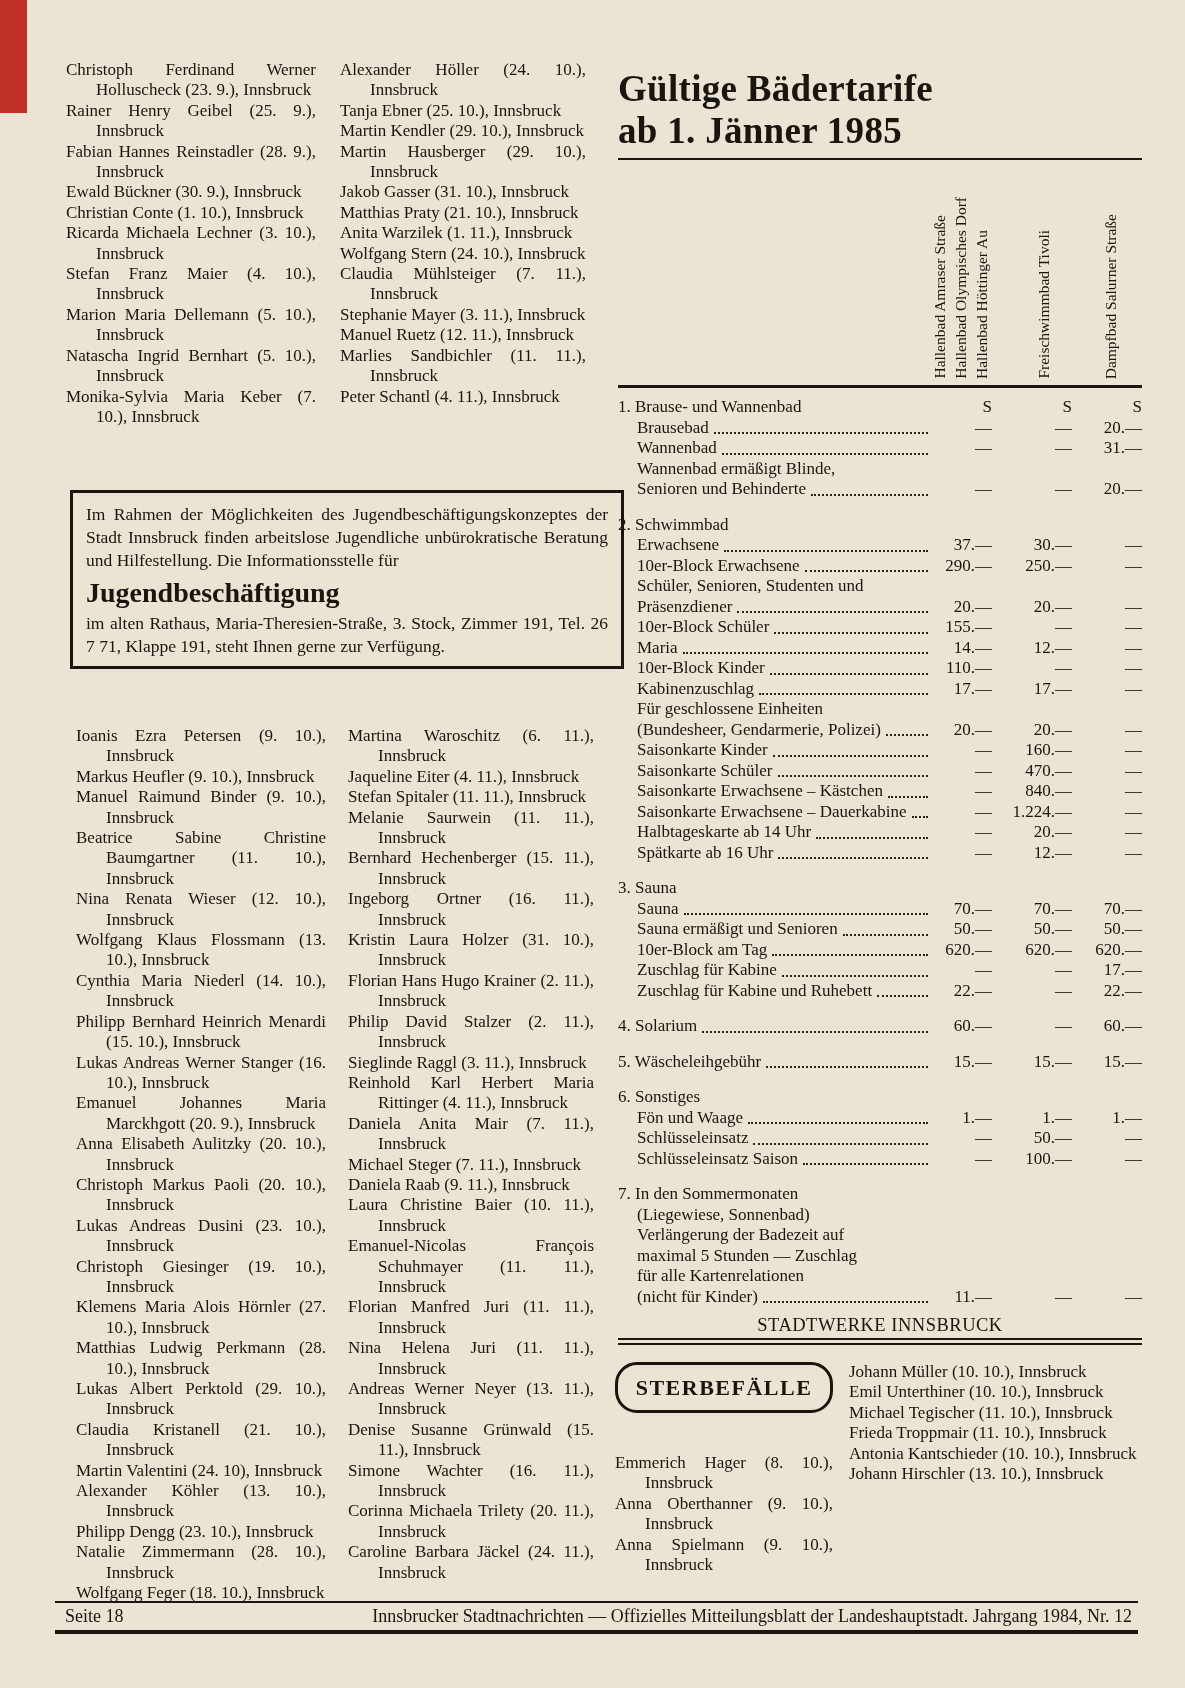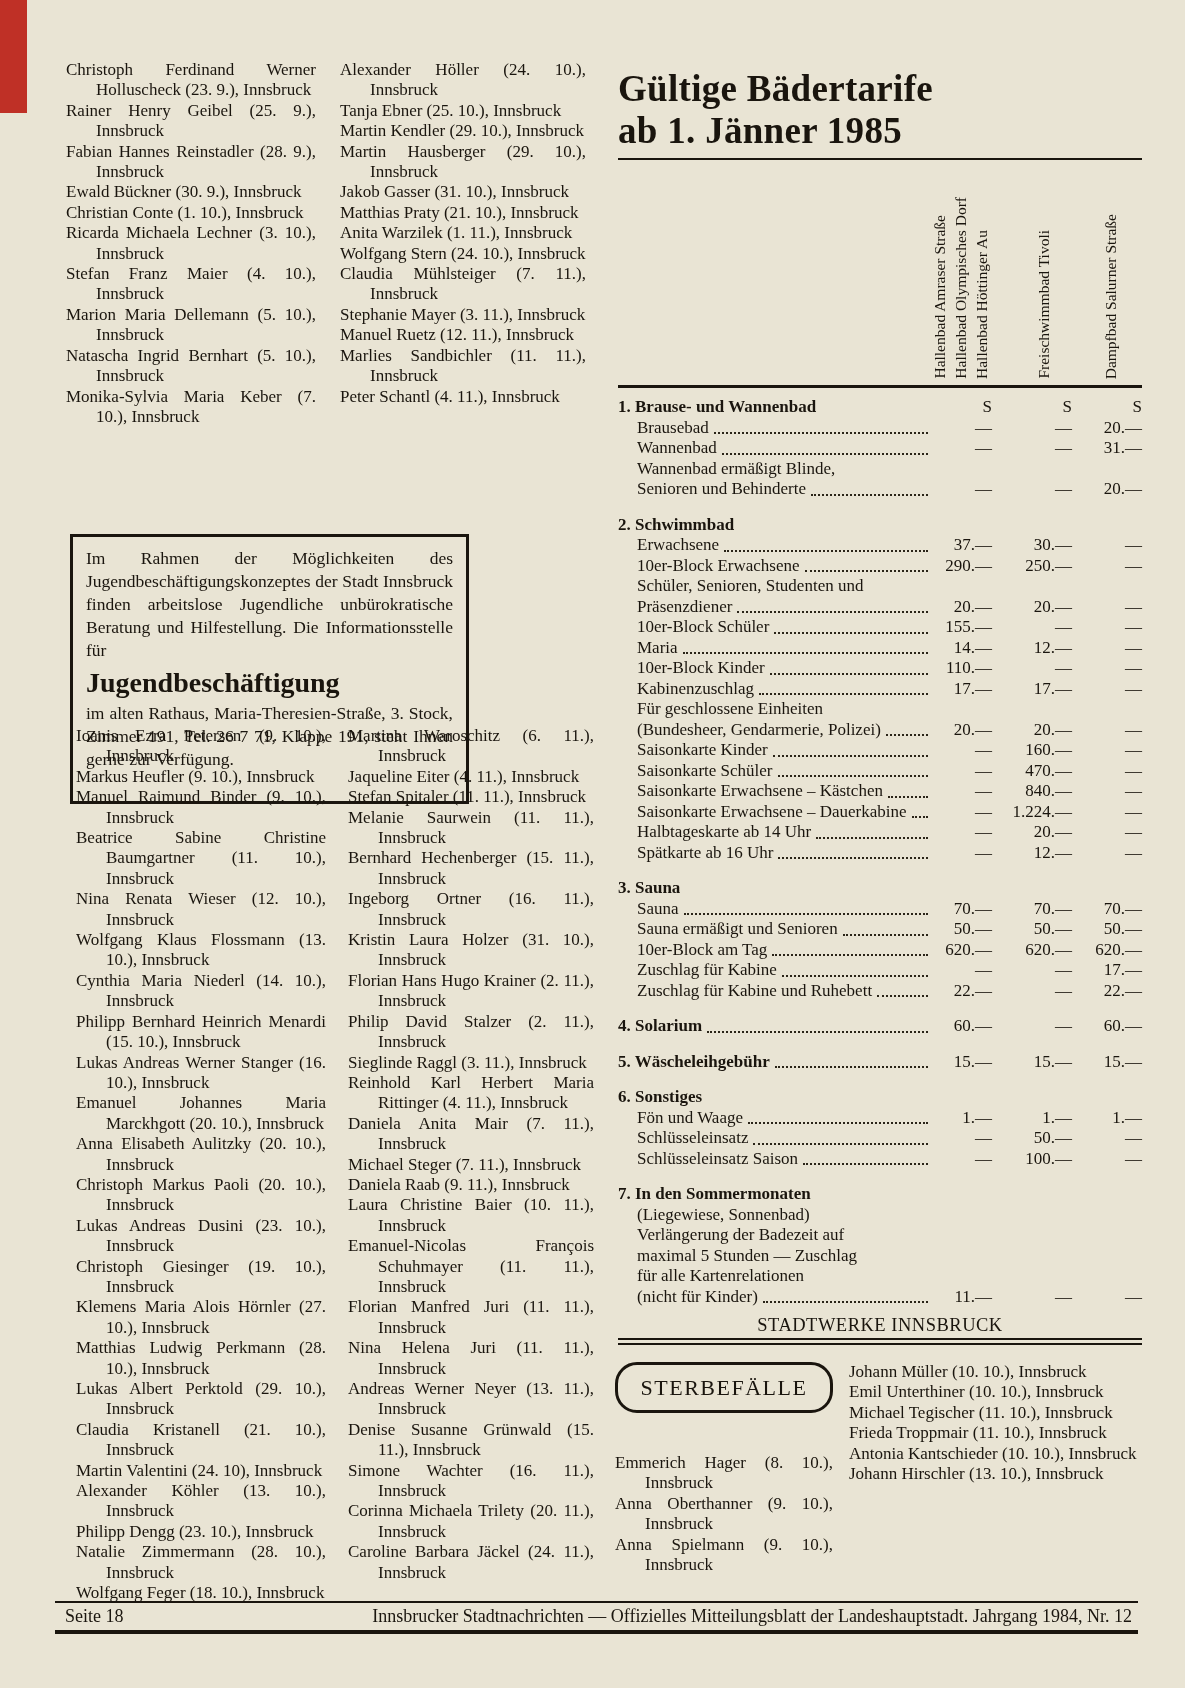--- a/index.html
+++ b/index.html
@@ -18,43 +18,43 @@
   .col-bot-1{left:76px;top:726px;width:250px;}
   .col-bot-2{left:348px;top:726px;width:246px;}
   .entry{
     margin:0;text-align:justify;
     padding-left:30px;text-indent:-30px;
     font-size:17px;line-height:20.4px;
   }
 
   
   .jugendbox{
-    position:absolute;left:70px;top:490px;width:399px;box-sizing:border-box;
-    border:3.5px solid #1a150e;padding:10px 13px 30px;margin-top:44px;
+    position:absolute;left:70px;top:490px;width:554px;box-sizing:border-box;
+    border:3.5px solid #1a150e;padding:10px 13px 8px;
   }
   .jb-intro,.jb-outro{margin:0;font-size:17.5px;line-height:23px;text-align:justify;}
   .jb-title{margin:5px 0 3px;font-size:28px;line-height:32px;font-weight:bold;}
 
   
   .tariff{position:absolute;left:618px;top:58px;width:524px;}
   .t-title{margin:10px 0 0;font-size:37px;line-height:42px;font-weight:bold;letter-spacing:.3px;}
   .t-title-rule{border:0;border-top:2.5px solid #1a150e;margin:6px 0 0;}
   .rot-band{position:relative;height:225px;}
   .rot-label{
     position:absolute;bottom:6px;
     writing-mode:vertical-rl;transform:rotate(180deg);
     font-size:15.5px;line-height:19px;white-space:nowrap;
   }
   .rot-1{left:312px}.rot-2{left:333px}.rot-3{left:354px}.rot-4{left:416px}.rot-5{left:483px}
   .t-head-rule{border:0;border-top:3px solid #1a150e;margin:0 0 9px;}
 
   .t-section{margin-top:15px;font-size:17px;line-height:20.5px;}
   .t-section:first-of-type{margin-top:0;}
   .t-line{display:flex;align-items:baseline;}
-  .t-sec-title{font-weight:bold;white-space:nowrap;}
+  .t-sec-title{font-weight:normal;white-space:nowrap;}
   .t-rows{padding-left:19px;}
   .t-rlabel,.t-preline{white-space:nowrap;}
   .t-leader{
     flex:1 1 auto;min-width:8px;align-self:flex-end;
     border-bottom:2.2px dotted #2a2418;margin:0 4px 4px 5px;
   }
   .t-vals{display:flex;flex:0 0 auto;margin-left:auto;}
   .t-vals .t-val{text-align:right;}
   .t-vals .t-val:nth-child(1){width:60px;}
   .t-vals .t-val:nth-child(2){width:80px;}
@@ -64,21 +64,21 @@
   
   .sterbe-rule{
     position:absolute;left:618px;top:1338px;width:524px;height:3px;
     border-top:2.5px solid #1a150e;border-bottom:2.5px solid #1a150e;box-sizing:content-box;
   }
   .sterbe{position:absolute;left:615px;top:1362px;width:530px;display:flex;}
   .sterbe-col1{width:218px;margin-right:16px;flex:0 0 auto;}
   .sterbe-box{
     border:3.5px solid #1a150e;border-radius:22px;box-sizing:border-box;
     text-align:center;padding:10px 2px 9px;
-    font-weight:normal;font-size:22px;letter-spacing:1.5px;
+    font-weight:bold;font-size:22px;letter-spacing:1.5px;
   }
   .sterbe-col1 .entries{margin-top:40px;}
   .sterbe-col2{width:296px;flex:0 0 auto;}
 
   
   .footer{position:absolute;left:55px;top:1601px;width:1083px;}
   .f-rule-top{border:0;border-top:2px solid #1a150e;margin:0;}
   .f-row{display:flex;align-items:baseline;padding:2px 6px 3px 10px;font-size:18px;line-height:22px;}
   .f-masthead{margin-left:auto;}
   .f-rule-bottom{border:0;border-top:4.5px solid #1a150e;margin:0;}
@@ -128,21 +128,21 @@
 
 <p class="entry">Ioanis Ezra Petersen (9. 10.), Innsbruck</p>
     <p class="entry">Markus Heufler (9. 10.), Innsbruck</p>
     <p class="entry">Manuel Raimund Binder (9. 10.), Innsbruck</p>
     <p class="entry">Beatrice Sabine Christine Baumgartner (11. 10.), Innsbruck</p>
     <p class="entry">Nina Renata Wieser (12. 10.), Innsbruck</p>
     <p class="entry">Wolfgang Klaus Flossmann (13. 10.), Innsbruck</p>
     <p class="entry">Cynthia Maria Niederl (14. 10.), Innsbruck</p>
     <p class="entry">Philipp Bernhard Heinrich Menardi (15. 10.), Innsbruck</p>
     <p class="entry">Lukas Andreas Werner Stanger (16. 10.), Innsbruck</p>
-    <p class="entry">Emanuel Johannes Maria Marckhgott (20. 10.), Innsbruck</p>
+    <p class="entry">Emanuel Johannes Maria Marckhgott (20. 9.), Innsbruck</p>
     <p class="entry">Anna Elisabeth Aulitzky (20. 10.), Innsbruck</p>
     <p class="entry">Christoph Markus Paoli (20. 10.), Innsbruck</p>
     <p class="entry">Lukas Andreas Dusini (23. 10.), Innsbruck</p>
     <p class="entry">Christoph Giesinger (19. 10.), Innsbruck</p>
     <p class="entry">Klemens Maria Alois Hörnler (27. 10.), Innsbruck</p>
     <p class="entry">Matthias Ludwig Perkmann (28. 10.), Innsbruck</p>
     <p class="entry">Lukas Albert Perktold (29. 10.), Innsbruck</p>
     <p class="entry">Claudia Kristanell (21. 10.), Innsbruck</p>
     <p class="entry">Martin Valentini (24. 10), Innsbruck</p>
     <p class="entry">Alexander Köhler (13. 10.), Innsbruck</p>

